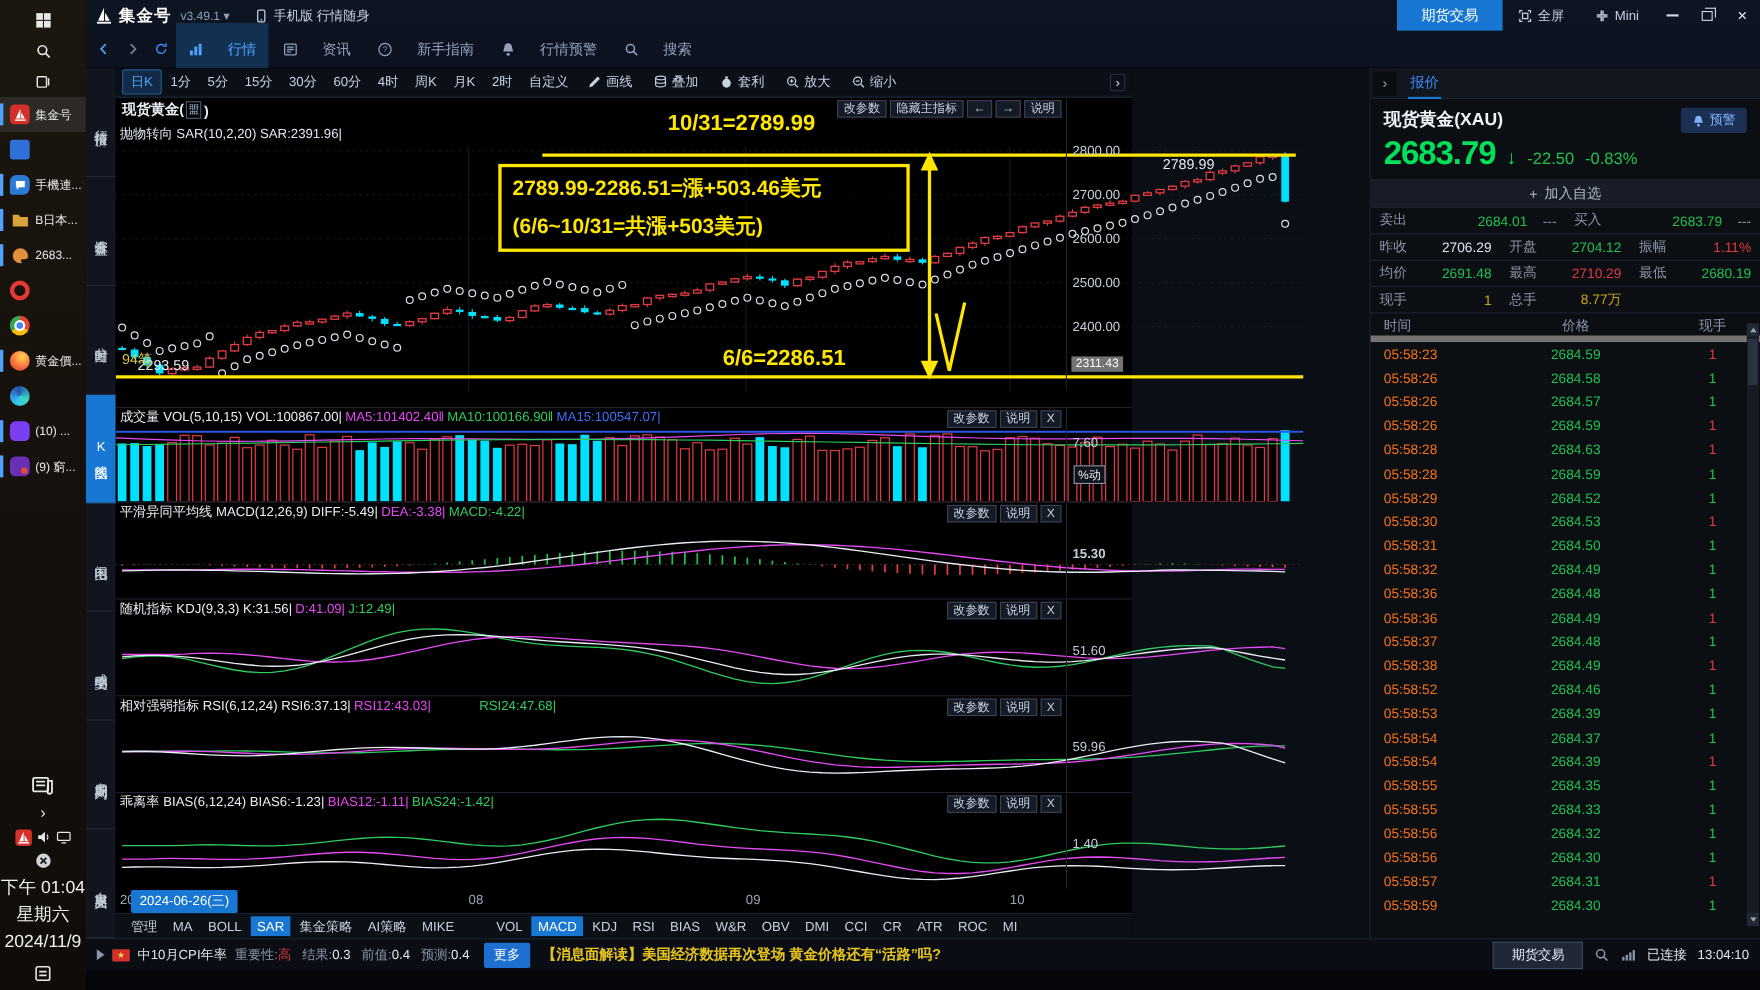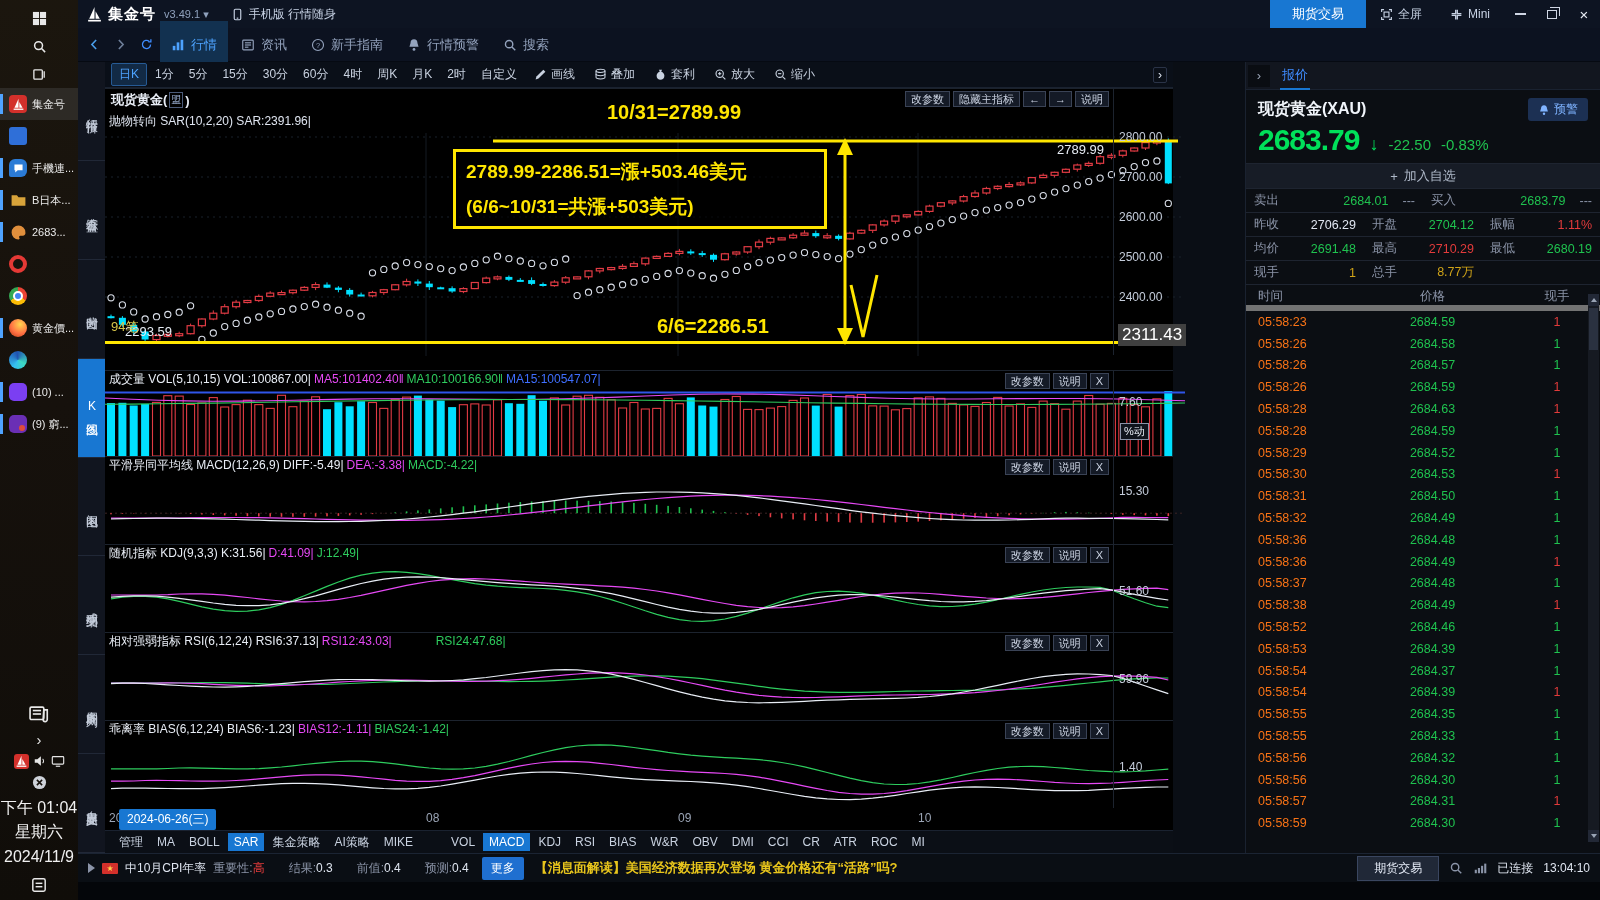--- a/index.html
+++ b/index.html
@@ -53,41 +53,41 @@
 .wbtn{width:32px;height:28px;display:flex;align-items:center;justify-content:center;color:#cfd6e4}
 .w-min{width:11px;height:2px;background:#cfd6e4}
 .w-max{width:10px;height:9px;border:1.4px solid #cfd6e4;position:relative}
 .w-max::before{content:"";position:absolute;left:2px;top:-4px;width:9px;height:8px;border:1.4px solid #cfd6e4;border-bottom:none;border-left:none}
 .w-close{font-size:15px;color:#e8edf5}
 
 .navbar{position:absolute;top:28px;left:0;right:0;height:34px;background:#0c1220;display:flex;align-items:center;gap:2px;padding-left:4px;border-bottom:1px solid #060a12}
 .nav-arrow{width:24px;height:30px;display:flex;align-items:center;justify-content:center;color:#6f7f9a}
 .nav-arrow .icon{width:13px;height:13px}
 .nav-arrow.blue{color:#3f8cff}
-.nav-tab{display:flex;gap:6px;align-items:center;color:#93a2bc;padding:0 11px;height:47px;font-size:13px}
+.nav-tab{display:flex;gap:22px;align-items:center;color:#93a2bc;padding:0 11px;height:47px;font-size:13px}
 .nav-tab .icon{width:14px;height:14px}
 .nav-tab.active{background:#123150;color:#4da3ff}
 
 .sidetabs{position:absolute;left:0;top:62px;width:27px;height:791px;background:#11151f;display:flex;flex-direction:column;z-index:2}
 .side-tab{flex:1;writing-mode:vertical-rl;text-orientation:upright;display:flex;align-items:center;justify-content:center;color:#c5cddb;font-size:12px;letter-spacing:1px;border-bottom:1px solid #212837}
 .side-tab.active{background:#1877d2;color:#fff}
 
-.chartcol{position:absolute;left:27px;top:62px;width:1068px;height:791px;background:#000}
+.chartcol{position:absolute;left:27px;top:62px;width:924px;height:791px;background:#000}
 .periodbar{position:absolute;top:0;left:0;right:0;height:26px;display:flex;align-items:center;gap:1px;padding-left:6px;background:#0a0f18;border-bottom:1px solid #1a2230;color:#c9d2e0;font-size:12px}
 .p-item{padding:2px 7px}
 .p-item.active{color:#4da3ff;background:#122a45;border:1px solid #265a94;border-radius:2px}
 .p-tool{display:flex;align-items:center;gap:4px;padding:2px 9px}
 .p-tool .icon{width:13px;height:13px;color:#c9d2e0}
 .pb-more{margin-left:auto;margin-right:6px;color:#dfe5f0;border:1px solid #2a3347;padding:0 4px;border-radius:2px}
 .pane{position:absolute;left:0;right:0;border-top:1px solid #1c232e;background:#000}
 .hdr-btns{position:absolute;right:64px;top:2px;display:flex;gap:3px;z-index:3}
 .chip{border:1px solid #3a4356;background:#141a26;color:#cdd5e4;font-size:11px;padding:0 5px;height:16px;line-height:15px}
 .paxis{position:absolute;right:0;top:0;bottom:0;width:60px;border-left:1px solid #1c232e;color:#c4ccda;font-size:12px}
 .paxis .lab{position:absolute;left:5px;white-space:nowrap}
-.paxis .badge{position:absolute;left:4px;background:#404040;color:#fff;padding:1px 4px;font-size:17px}
+.paxis .badge{position:absolute;left:4px;background:#737373;color:#fff;padding:1px 4px;font-size:11px}
 .paxis .fbadge{position:absolute;left:6px;border:1px solid #8a93a8;background:#10141c;color:#e8edf5;padding:0 3px;font-size:11px}
 
 .mainpane{top:26px;height:267px}
 .mp-hdr{height:22px;display:flex;align-items:center;padding-left:6px;font-size:13px;color:#e8edf5;font-weight:bold}
 .mp-badge{border:1px solid #4a5a78;color:#9fb4d8;font-size:10px;padding:0 1px;margin:0 2px;font-weight:normal}
 .mp-sar{height:20px;display:flex;align-items:center;padding-left:4px;font-size:12px;color:#dfe5f0;font-weight:normal}
 .mp-plot{position:absolute;left:0;top:44px;width:1080px;height:223px}
 .ann{position:absolute;color:#ffe600;font-weight:bold;z-index:2;white-space:nowrap}
 .ann-box{position:absolute;border:3px solid #ffe600;z-index:2;display:flex;flex-direction:column;justify-content:center;padding:2px 10px;background:#000000aa}
 .ann-box div{color:#ffe600;font-size:19px;font-weight:bold;line-height:35px;white-space:nowrap}
@@ -1050,21 +1050,21 @@
                 <rect x="1005.6" y="39.2" width="1.6" height="0.8" fill="#e13b44"></rect>
                 <rect x="1017.0" y="39.2" width="1.6" height="1.6" fill="#e13b44"></rect>
                 <rect x="1028.4" y="39.2" width="1.6" height="1.9" fill="#e13b44"></rect>
                 <rect x="1039.7" y="39.2" width="1.6" height="2.2" fill="#e13b44"></rect>
                 <rect x="1051.1" y="39.2" width="1.6" height="2.5" fill="#e13b44"></rect>
                 <rect x="1062.5" y="39.2" width="1.6" height="2.9" fill="#e13b44"></rect>
                 <polyline fill="none" stroke="#e649f5" stroke-width="1.2" points="6.0,44.1 17.4,44.1 28.7,44.1 40.1,44.1 51.5,44.1 62.8,44.1 74.2,44.0 85.6,43.8 96.9,43.6 108.3,43.5 119.7,43.5 131.1,43.5 142.4,43.6 153.8,43.7 165.2,43.9 176.5,44.1 187.9,44.4 199.3,44.7 210.6,45.0 222.0,45.3 233.4,45.6 244.7,45.8 256.1,46.1 267.5,46.2 278.8,46.4 290.2,46.4 301.6,46.3 312.9,46.2 324.3,45.9 335.7,45.6 347.1,45.1 358.4,44.5 369.8,43.8 381.2,43.0 392.5,42.1 403.9,41.0 415.3,39.9 426.6,38.7 438.0,37.4 449.4,36.1 460.7,34.7 472.1,33.3 483.5,31.9 494.8,30.6 506.2,29.2 517.6,27.9 528.9,26.7 540.3,25.5 551.7,24.5 563.1,23.6 574.4,22.8 585.8,22.2 597.2,21.7 608.5,21.3 619.9,21.2 631.3,21.2 642.6,21.3 654.0,21.7 665.4,22.2 676.7,22.8 688.1,23.6 699.5,24.5 710.8,25.5 722.2,26.7 733.6,27.9 744.9,29.2 756.3,30.5 767.7,31.9 779.1,33.3 790.4,34.6 801.8,36.0 813.2,37.3 824.5,38.5 835.9,39.7 847.3,40.7 858.6,41.7 870.0,42.6 881.4,43.3 892.7,43.9 904.1,44.4 915.5,44.8 926.8,45.0 938.2,45.2 949.6,45.2 960.9,45.1 972.3,44.9 983.7,44.6 995.1,44.3 1006.4,43.9 1017.8,43.4 1029.2,43.4 1040.5,43.5 1051.9,43.6 1063.3,43.6"></polyline>
                 <polyline fill="none" stroke="#e8edf5" stroke-width="1.2" points="6.0,45.0 17.4,44.7 28.7,44.5 40.1,44.3 51.5,44.2 62.8,44.2 74.2,44.3 85.6,44.4 96.9,44.6 108.3,44.9 119.7,45.2 131.1,45.5 142.4,45.8 153.8,46.2 165.2,46.6 176.5,46.9 187.9,47.2 199.3,47.4 210.6,47.6 222.0,47.7 233.4,47.6 244.7,47.5 256.1,47.3 267.5,46.9 278.8,46.4 290.2,45.8 301.6,45.0 312.9,44.1 324.3,43.0 335.7,41.9 347.1,40.6 358.4,39.2 369.8,37.8 381.2,36.2 392.5,34.6 403.9,33.0 415.3,31.3 426.6,29.7 438.0,28.1 449.4,26.6 460.7,25.1 472.1,23.7 483.5,22.4 494.8,21.3 506.2,20.3 517.6,19.4 528.9,18.8 540.3,18.3 551.7,18.0 563.1,18.0 574.4,18.1 585.8,18.4 597.2,18.9 608.5,19.6 619.9,20.4 631.3,21.4 642.6,22.6 654.0,23.9 665.4,25.3 676.7,26.8 688.1,28.3 699.5,29.9 710.8,31.5 722.2,33.1 733.6,34.7 744.9,36.3 756.3,37.8 767.7,39.2 779.1,40.5 790.4,41.7 801.8,42.7 813.2,43.7 824.5,44.5 835.9,45.1 847.3,45.6 858.6,46.0 870.0,46.2 881.4,46.2 892.7,46.2 904.1,46.0 915.5,45.7 926.8,45.4 938.2,44.9 949.6,44.4 960.9,44.1 972.3,44.2 983.7,44.3 995.1,44.4 1006.4,44.5 1017.8,44.7 1029.2,44.9 1040.5,45.1 1051.9,45.5 1063.3,45.9"></polyline>
               </svg></div>
             <div class="paxis">
-              <span class="lab" style="top: 27px;">15.30</span>
+              <span class="lab" style="top: 39px; font-weight: bold;">15.30</span>
             </div>
           </div>
           <div class="pane" style="top: 482px; height: 88px;">
             <div class="ip-hdr">
               <span class="seg" style="color: rgb(232, 237, 245);">随机指标 KDJ(9,3,3) K:31.56|</span>
               <span class="seg" style="color: rgb(230, 73, 245);">D:41.09|</span>
               <span class="seg" style="color: rgb(46, 204, 94);">J:12.49|</span>
             </div>
             <div class="hdr-btns">
               <span class="chip">改参数</span>
@@ -1372,21 +1372,21 @@
         <div class="rp-sbtn" style="bottom:0">
             <span class="tri-down"></span>
           </div>
       </div>
     </div>
 
     <div class="newsbar">
       <span class="nb-play"></span>
       <span class="nb-flag">★</span>
       <span>中10月CPI年率</span>
-      <span id="nb-pairs" style="display:flex;gap:24px">
+      <span id="nb-pairs" style="display:flex;gap:10px">
           <span class="nb-seg"><span class="lab">重要性:</span><span class="hot">高</span></span>
           <span class="nb-seg"><span class="lab">结果:</span><span class="val">0.3</span></span>
           <span class="nb-seg"><span class="lab">前值:</span><span class="val">0.4</span></span>
           <span class="nb-seg"><span class="lab">预测:</span><span class="val">0.4</span></span>
         </span>
       <span class="nb-more">更多</span>
       <span class="nb-headline">【消息面解读】美国经济数据再次登场 黄金价格还有“活路”吗?</span>
       <span class="nb-right">
         <span class="nb-trade">期货交易</span>
         <span class="icon nb-ic" id="nb-mag">

